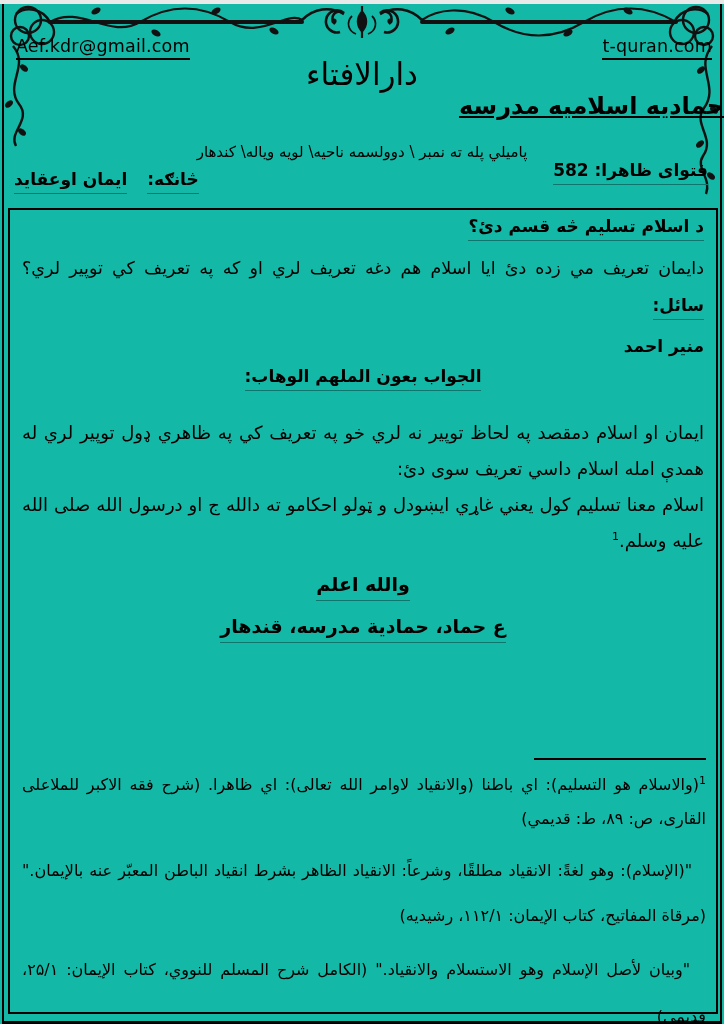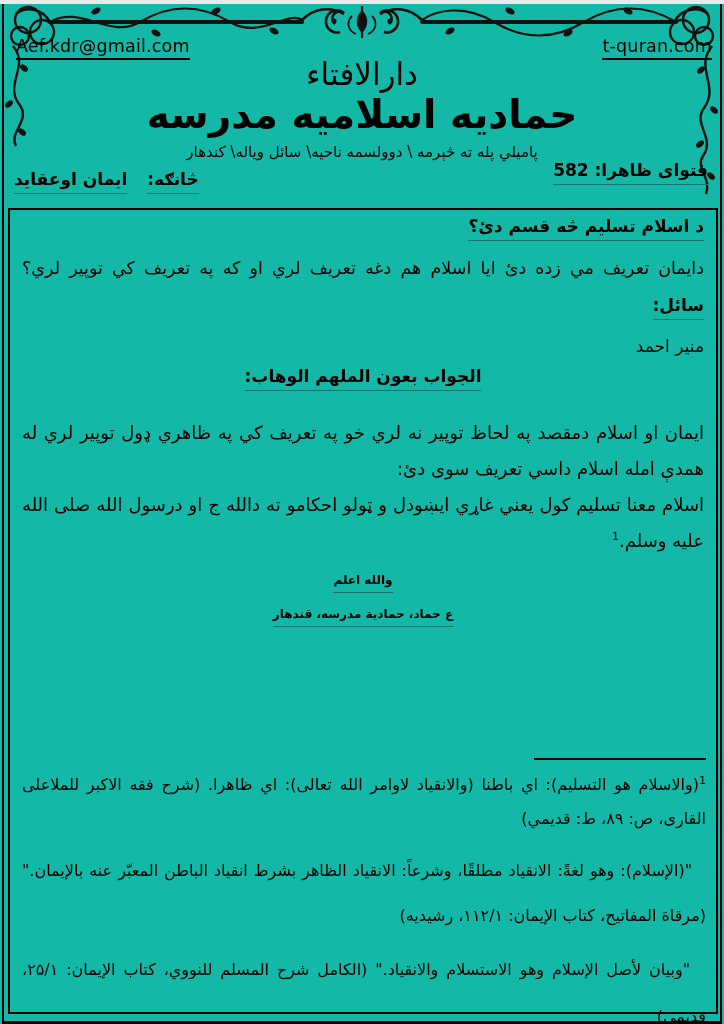--- a/index.html
+++ b/index.html
@@ -26,22 +26,22 @@
   }
   .contact-row a {
     color:#000; text-decoration:none; font-size:17.5px;
     border-bottom:2px solid #000; padding-bottom:2px; letter-spacing:.2px;
   }
   .title-main {
     position:absolute; top:52px; left:0; width:100%; text-align:center;
     font-size:31px; z-index:2;
   }
   .title-madrasa {
-    position:absolute; top:88px; left:0; width:100%; text-align:center;
-    font-size:39px; font-weight:bold; z-index:2;
+    position:absolute; top:88px; left:0; width:100%; 
+    font-size:24px; font-weight:bold; z-index:2;text-decoration:underline;
   }
   .address-line {
     position:absolute; top:139px; left:0; width:100%; text-align:center;
     font-size:15px; z-index:2;
   }
   .meta-row {
     position:absolute; top:156px; left:14px; right:16px;
     display:flex; justify-content:space-between; align-items:flex-start; z-index:2;
   }
   .u { display:inline-block; border-bottom:1px solid #0f766e; padding-bottom:4px; }
@@ -53,26 +53,26 @@
   .content-box {
     position:absolute; top:204px; left:8px; right:6px; bottom:14px;
     border:2px solid #000; padding:6px 12px 0 12px;
   }
   .q-title { font-size:17px; font-weight:bold; }
   .q-body {
     margin-top:12px; font-size:17.5px; line-height:30px;
     text-align:justify; text-align-last:justify;
   }
   .asker-label { margin-top:12px; font-size:17px; font-weight:bold; }
-  .asker-name { margin-top:16px; font-size:17px; }
+  .asker-name { margin-top:16px; font-size:17px;font-weight:bold; }
   .answer-heading { margin-top:10px; font-size:17px; font-weight:bold;text-align:center; }
   .answer { margin-top:24px; font-size:18px; line-height:36px; text-align:justify; }
   .answer p { margin:0; }
   sup.fn-ref { font-size:11px; line-height:0; vertical-align:super; }
-  .center-line { text-align:center; margin-top:14px; font-size:12px; font-weight:bold; }
+  .center-line { text-align:center; margin-top:14px; font-size:19px; font-weight:bold; }
   .center-line .u { padding-bottom:5px; }
 
   
   .footnotes { position:absolute; top:548px; left:12px; right:10px; font-size:16px; }
   .fn-rule { width:172px; border-top:2px solid #000; margin-bottom:8px; }
   .fn { text-align:justify; }
   .fn-1 { line-height:34px; }
   .fn-2 { margin-top:12px; line-height:45px; text-indent:14px; }
   .fn-3 { margin-top:8px;  line-height:47px; text-indent:16px; }
 </style>
@@ -144,21 +144,21 @@
 
   <div class="contact-row">
     <a href="#">Aef.kdr@gmail.com</a>
     <a href="#">t-quran.com</a>
   </div>
 
   <div class="title-main">دارالافتاء</div>
 
   <div class="title-madrasa">حماديه اسلاميه مدرسه</div>
 
-  <div class="address-line">پامیلي پله ته څېرمه \ دوولسمه ناحیه\ سائل ویاله\ کندهار</div>
+  <div class="address-line">پامیلي پله ته نمبر \ دوولسمه ناحیه\ لویه ویاله\ کندهار</div>
 
   <div class="meta-row">
     <div class="fatwa-no">
       <span class="u">
         <span>فتوای ظاهرا:</span>
         <span>582</span>
       </span>
     </div>
     <div class="section">
       <span class="u">څانګه:</span>

